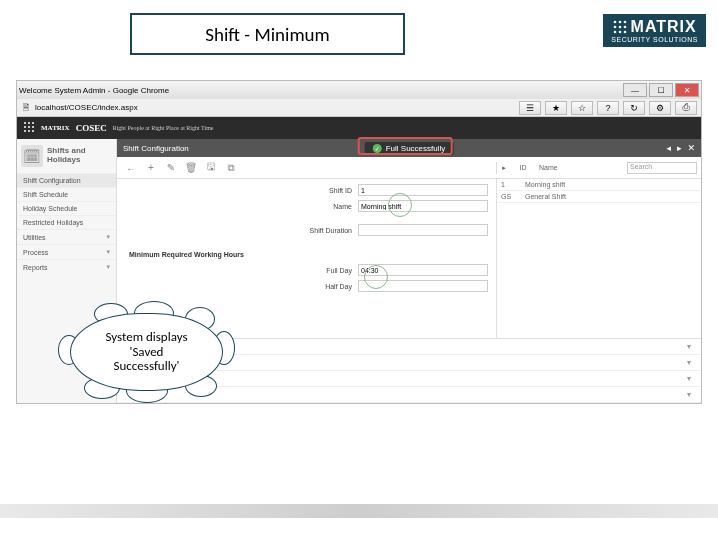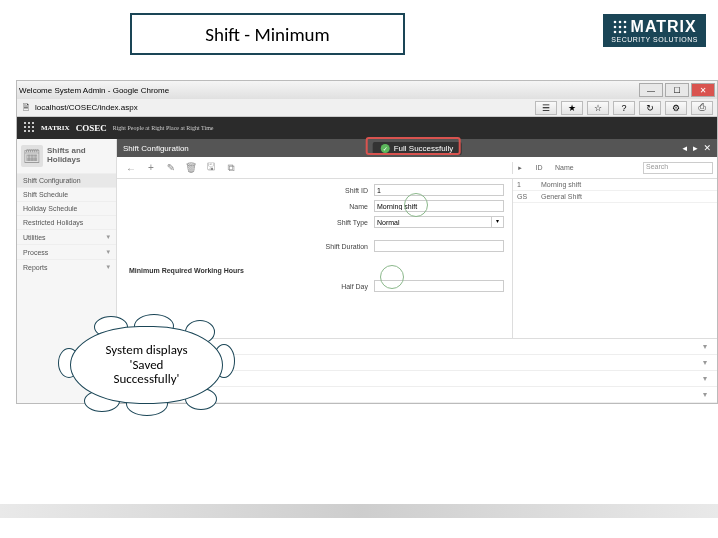--- a/index.html
+++ b/index.html
@@ -10,21 +10,21 @@
     .matrix-logo { background: #1a4556; color: #fff; padding: 4px 8px; font-size: 10px; display: flex; flex-direction: column; align-items: center; }
     .matrix-logo .brand { font-weight: bold; font-size: 16px; letter-spacing: 1px; display: flex; align-items: center; gap: 4px; }
     .matrix-logo .tagline { font-size: 7px; letter-spacing: 0.5px; }
     .logo-dots { display: inline-block; }
     .logo-dots svg { vertical-align: middle; }
 
     
     .title-box { position: absolute; top: 13px; left: 130px; width: 275px; height: 42px; border: 2px solid #1a4556; display: flex; align-items: center; justify-content: center; font-size: 19px; font-family: Calibri, Arial, sans-serif; background: #fff; }
 
     
-    .browser-window { position: absolute; top: 80px; left: 16px; right: 0; height: 324px; border: 1px solid #bbb; background: #fff; font-size: 9px; }
+    .browser-window { position: absolute; top: 80px; left: 16px; right: 16px; height: 324px; border: 1px solid #bbb; background: #fff; font-size: 9px; }
     .browser-titlebar { height: 18px; background: linear-gradient(#f5f5f5,#e0e0e0); display: flex; align-items: center; justify-content: space-between; padding: 0 2px; font-size: 8px; }
     .window-controls { display: flex; gap: 2px; }
     .win-btn { width: 24px; height: 14px; background: #e8e8e8; border: 1px solid #aaa; display: flex; align-items: center; justify-content: center; font-size: 8px; }
     .win-btn.close { background: #d9534f; color: #fff; }
     .addr-bar { height: 18px; background: #f0f0f0; border-bottom: 1px solid #ccc; display: flex; align-items: center; padding: 0 4px; font-size: 8px; gap: 4px; }
     .addr-icon { width: 10px; height: 10px; display: inline-flex; align-items: center; justify-content: center; }
     .addr-url { flex: 0 1 auto; }
     .addr-spacer { flex: 1; }
     .toolbar-btn { width: 22px; height: 14px; background: linear-gradient(#fafafa,#e4e4e4); border: 1px solid #bbb; display: flex; align-items: center; justify-content: center; font-size: 9px; }
 
@@ -80,21 +80,21 @@
     .list-row { display: flex; padding: 2px 4px; border-bottom: 1px solid #f0f0f0; }
     .list-row .id { width: 24px; color: #666; }
     .list-row .nm { flex: 1; color: #666; }
 
     .bottom-accordions { border-top: 1px solid #ddd; }
     .acc-row { height: 16px; border-bottom: 1px solid #eee; display: flex; align-items: center; justify-content: flex-end; padding: 0 10px; font-size: 8px; color: #999; }
 
     .form-circle { position: absolute; width: 24px; height: 24px; border: 1px solid #8bb88b; border-radius: 50%; pointer-events: none; }
 
     
-    .cloud { position: absolute; left: 64px; top: 320px; width: 165px; height: 90px; }
+    .cloud { position: absolute; left: 64px; top: 307px; width: 165px; height: 90px; }
     .cloud-body { position: absolute; inset: 6px; background: #fff; border: 1.5px solid #1a4556; border-radius: 50% / 55%; display: flex; align-items: center; justify-content: center; text-align: center; font-size: 13px; font-family: Calibri, Arial, sans-serif; line-height: 1.15; padding: 6px 14px; }
     .bump { position: absolute; width: 28px; height: 28px; background: #fff; border: 1.5px solid #1a4556; border-radius: 50%; }
     .bump.b1 { top: -4px; left: 30px; width: 34px; height: 22px; }
     .bump.b2 { top: -6px; left: 70px; width: 40px; height: 24px; }
     .bump.b3 { top: 0px; right: 14px; width: 30px; height: 24px; }
     .bump.b4 { bottom: -2px; left: 20px; width: 36px; height: 22px; }
     .bump.b5 { bottom: -6px; left: 62px; width: 42px; height: 24px; }
     .bump.b6 { bottom: 0px; right: 12px; width: 32px; height: 22px; }
     .bump.b7 { top: 28px; left: -6px; width: 22px; height: 30px; }
     .bump.b8 { top: 24px; right: -6px; width: 22px; height: 34px; }
@@ -250,36 +250,33 @@
         <div class="form-left" style="position:relative;">
 
           <div class="form-row">
             <span class="lbl">Shift ID</span>
             <span class="fld"><input value="1" style=""></span>
           </div>
           <div class="form-row">
             <span class="lbl">Name</span>
             <span class="fld"><input value="Morning shift" style=""></span>
           </div>
-          <div class="form-row">
-            <span class="lbl">Shift Type</span>
-            <span class="fld" style="display:flex;">
-                <input style="flex: 1 1 0%;" value="Normal">
-                <span style="width:12px;border:1px solid #ccc;border-left:0;font-size:6px;text-align:center;">▾</span>
-              </span>
-          </div>
           <div class="form-row spacer"></div>
           <div class="form-row">
             <span class="lbl">Shift Duration</span>
             <span class="fld"><input style=""></span>
           </div>
           <div class="form-row spacer"></div>
           <div class="form-row section">
             <span class="lbl" style="text-align:left;padding-left:8px;">Minimum Required Working Hours</span>
             <span class="fld"></span>
+          </div>
+          <div class="form-row">
+            <span class="lbl">Full Day</span>
+            <span class="fld"><input value="04:30" style=""></span>
           </div>
           <div class="form-row">
             <span class="lbl">Half Day</span>
             <span class="fld"><input style=""></span>
           </div>
 
           <div class="form-circle" style="top:14px; right:84px;"></div>
           <div class="form-circle" style="top:86px; right:108px;"></div>
 
         </div>

